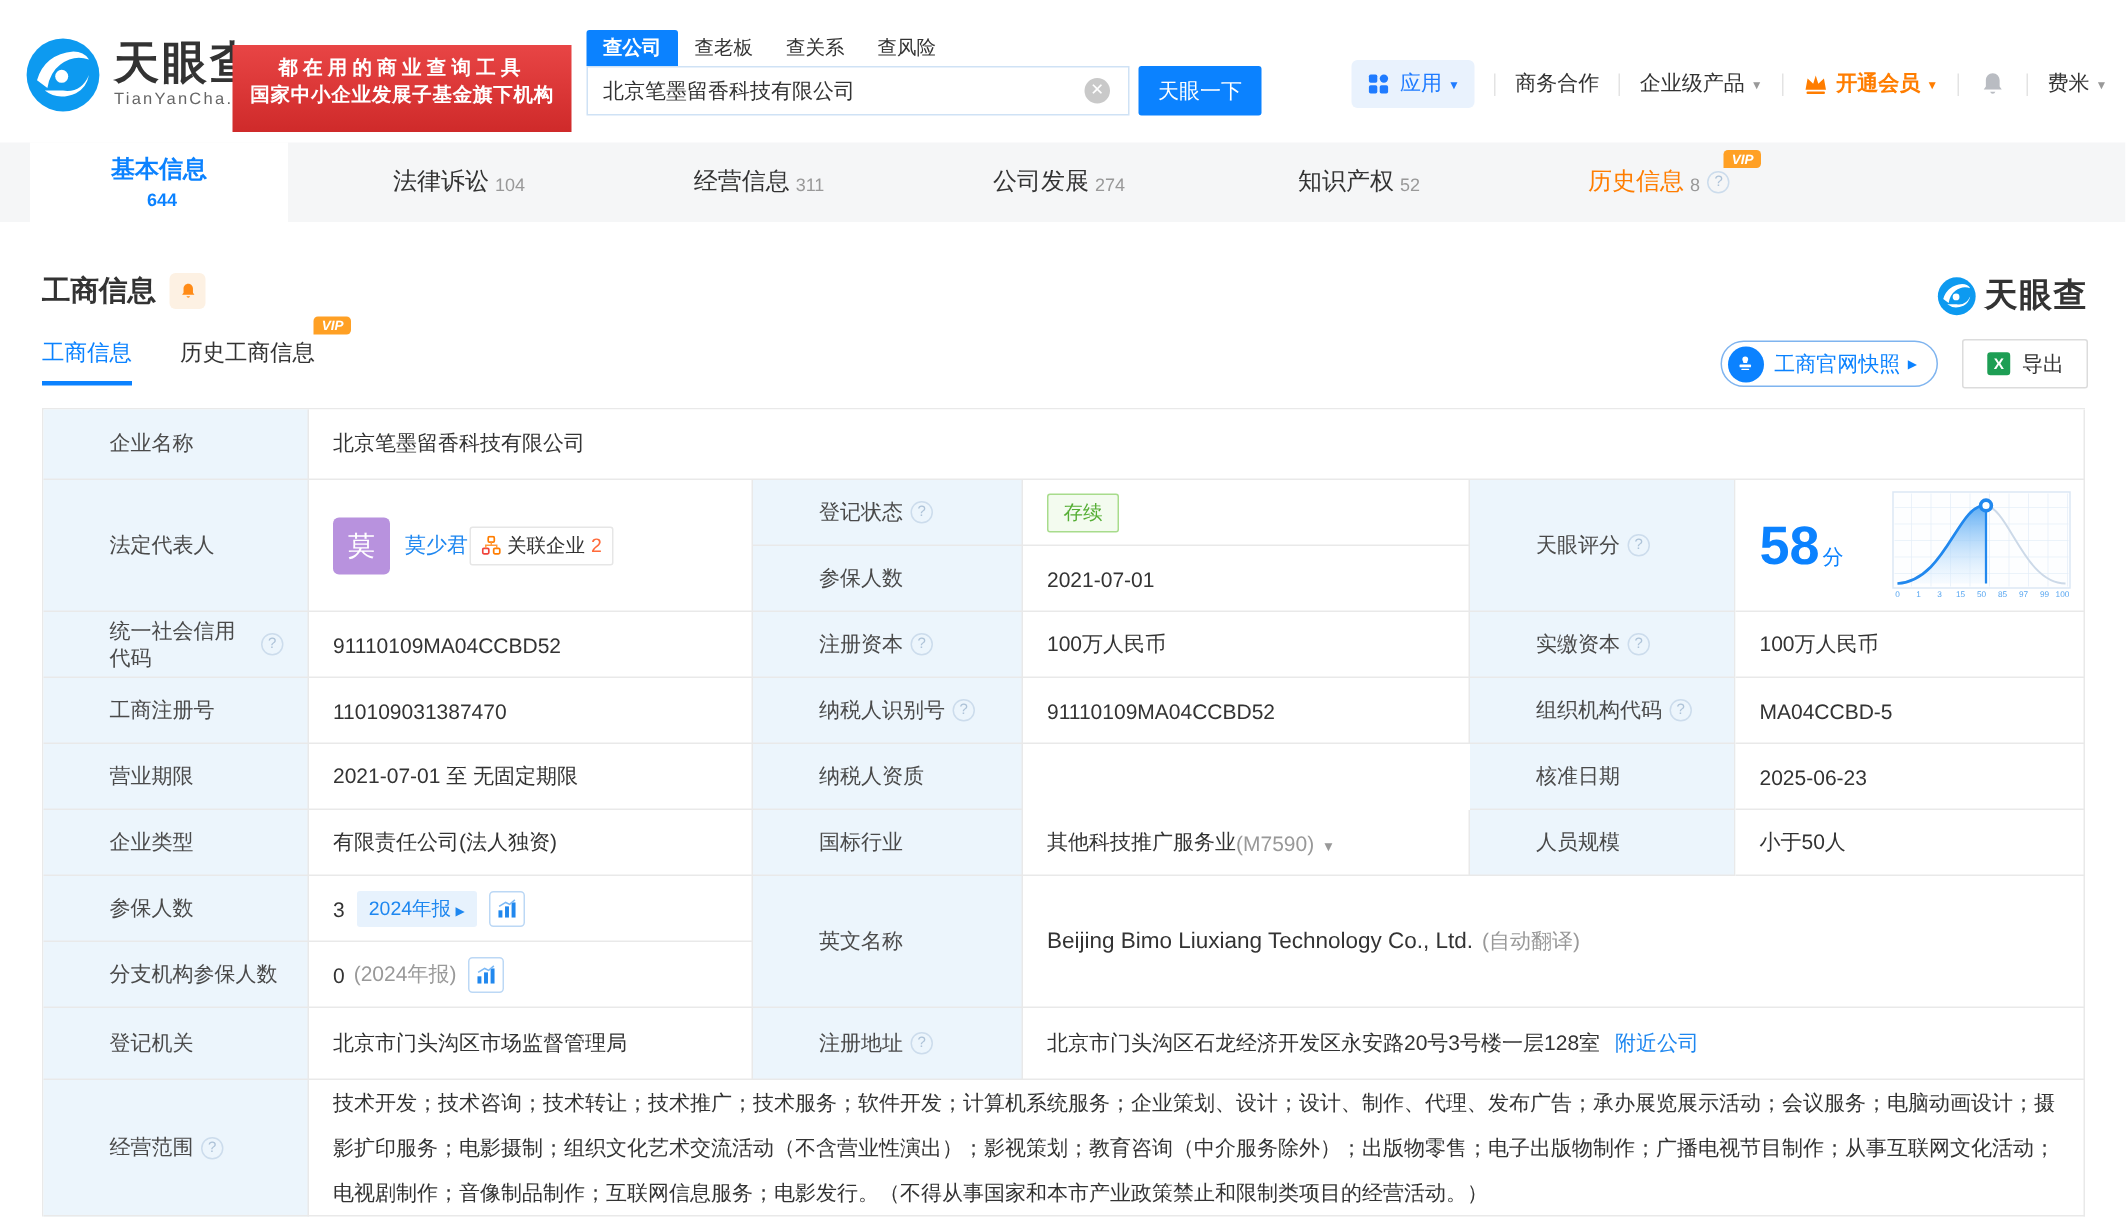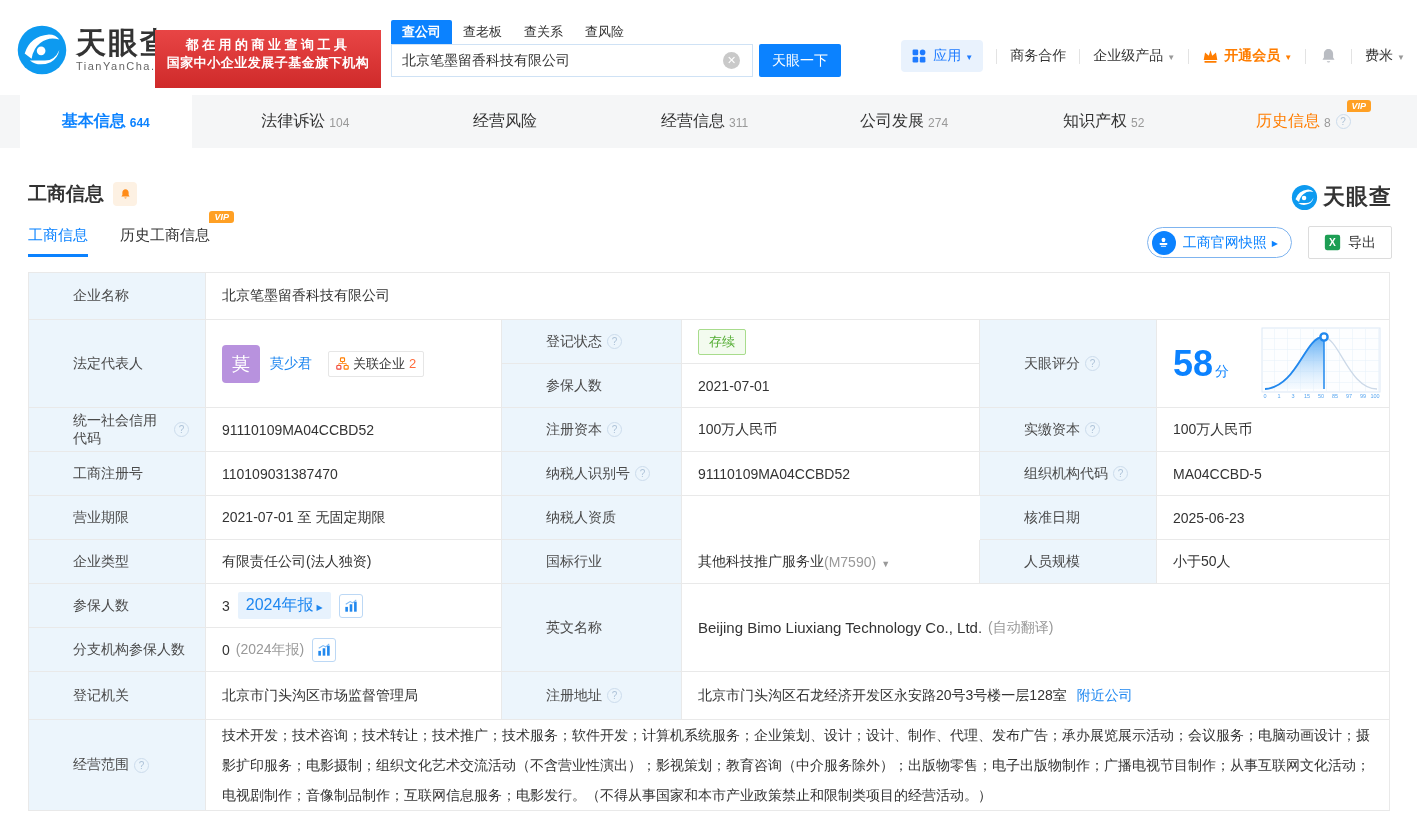--- a/index.html
+++ b/index.html
@@ -34,21 +34,21 @@
   .hnav-item { font-size:14px; color:#333; cursor:pointer; display:flex; align-items:center; }
   .vip-item { color:#ff7d00; font-weight:bold; }
   .caret { display:inline-block; margin-left:4px; font-size:10px; color:#999; }
   .caret::after { content:"▼"; font-size:8px; }
   .caret.blue::after { color:#1f7bff; }
   .caret.orange::after { color:#ff7d00; }
 
   
   .tabbar { position:absolute; top:95px; left:0; width:1417px; height:53px; background:#f5f6f7; display:flex; padding-left:20px; }
   .mtab { width:172px; margin-right:28px; display:flex; align-items:center; justify-content:center; height:53px; cursor:pointer; font-size:16px; color:#333; position:relative; }
-  .mtab.active { background:#fff; color:#0b82ff; font-weight:bold; }
+  .mtab.active { background:#fff; color:#0b82ff; font-weight:bold;flex-direction:column; }
   .mtab .cnt { font-size:12px; color:#999; margin-left:4px; margin-top:2px; }
   .mtab.active .cnt { color:#0b82ff; }
   .mtab.orange { color:#ff7d00; }
   .vip-badge { position:absolute; top:5px; right:18px; background:#ffa024; color:#fff; font-size:9px; font-weight:bold; padding:1px 5px; border-radius:3px 3px 3px 0; font-style:italic; }
   .qi { display:inline-block; width:15px; height:15px; border-radius:50%; border:1px solid #ccdcec; color:#aec3d8; font-size:10px; line-height:14px; text-align:center; margin-left:5px; flex:none; cursor:pointer; }
   .qi::after { content:"?"; }
 
   
   .sec-title { position:absolute; left:28px; top:181px; display:flex; align-items:center; }
   .sec-title .t { font-size:19px; font-weight:bold; color:#333; }
@@ -76,31 +76,31 @@
     grid-template-rows:47px 44px 44px 44px 44px 44px 44px 44px 44px 48px 1fr;
     border-top:1px solid #e9e9e9; border-left:1px solid #e9e9e9; }
   .cell { border-right:1px solid #e9e9e9; border-bottom:1px solid #e9e9e9; display:flex; align-items:center; padding:0 16px; font-size:14px; overflow:hidden; }
   .lc { background:#ecf5fc; color:#4a4a4a;padding-left:44px; }
   .vc { background:#fff; color:#333; }
   .link { color:#1e87f0; cursor:pointer; }
   .gray { color:#999; }
 
   .avatar { width:38px; height:38px; border-radius:4px; background:#b892de; color:#fff; font-size:18px; display:flex; align-items:center; justify-content:center; flex:none; cursor:pointer; }
   .rep-name { color:#1e87f0; margin-left:10px; cursor:pointer; }
-  .rel-badge { display:flex; align-items:center; border:1px solid #e6e6e6; border-radius:2px; padding:3px 7px; margin-left:16px; font-size:13px; cursor:pointer; background:#fff; }
+  .rel-badge { display:flex; align-items:center; border:1px solid #e6e6e6; border-radius:2px; padding:3px 7px; margin-left:1px; font-size:13px; cursor:pointer; background:#fff; }
   .rel-badge svg { margin-right:4px; }
   .rel-cnt { color:#ff6a3a; margin-left:4px; }
 
   .status-badge { border:1px solid #a8dc8c; background:#f3fbef; color:#55ae35; font-size:13px; padding:3px 10px; border-radius:2px; }
 
   .score-cell { justify-content:space-between; padding:0 8px 0 16px; }
   .score-num { font-size:36px; font-weight:bold; color:#0b82ff; line-height:36px; }
   .score-unit { font-size:14px; color:#0b82ff; margin-left:2px; }
 
-  .yr-badge { background:#e7f2fd; color:#1e87f0; font-size:16px; padding:3px 8px; border-radius:2px; margin-left:8px; cursor:pointer; }
+  .yr-badge { background:#e7f2fd; color:#1e87f0; font-size:13px; padding:3px 8px; border-radius:2px; margin-left:8px; cursor:pointer; }
   .yr-badge .arr::after { content:"▶"; font-size:8px; margin-left:3px; color:#1e87f0; }
   .chart-ic { width:24px; height:24px; border:1px solid #bcd8f5; border-radius:3px; display:flex; align-items:center; justify-content:center; margin-left:8px; cursor:pointer; background:#fff; }
   .note { color:#999; margin-left:6px; }
   .chev::after { content:"▼"; font-size:9px; color:#999; margin-left:5px; cursor:pointer; }
   .scope-cell { line-height:30px; padding:4px 16px; }
 </style>
 </head>
 <body>
 
 <div class="page">
@@ -179,23 +179,20 @@
   </div>
 
   <div class="tabbar">
     <div class="mtab active">
       <span>基本信息</span>
       <span class="cnt">644</span>
     </div>
     <div class="mtab">
       <span>法律诉讼</span>
       <span class="cnt">104</span>
-    </div>
-    <div class="mtab">
-      <span>经营风险</span>
     </div>
     <div class="mtab">
       <span>经营信息</span>
       <span class="cnt">311</span>
     </div>
     <div class="mtab">
       <span>公司发展</span>
       <span class="cnt">274</span>
     </div>
     <div class="mtab">

